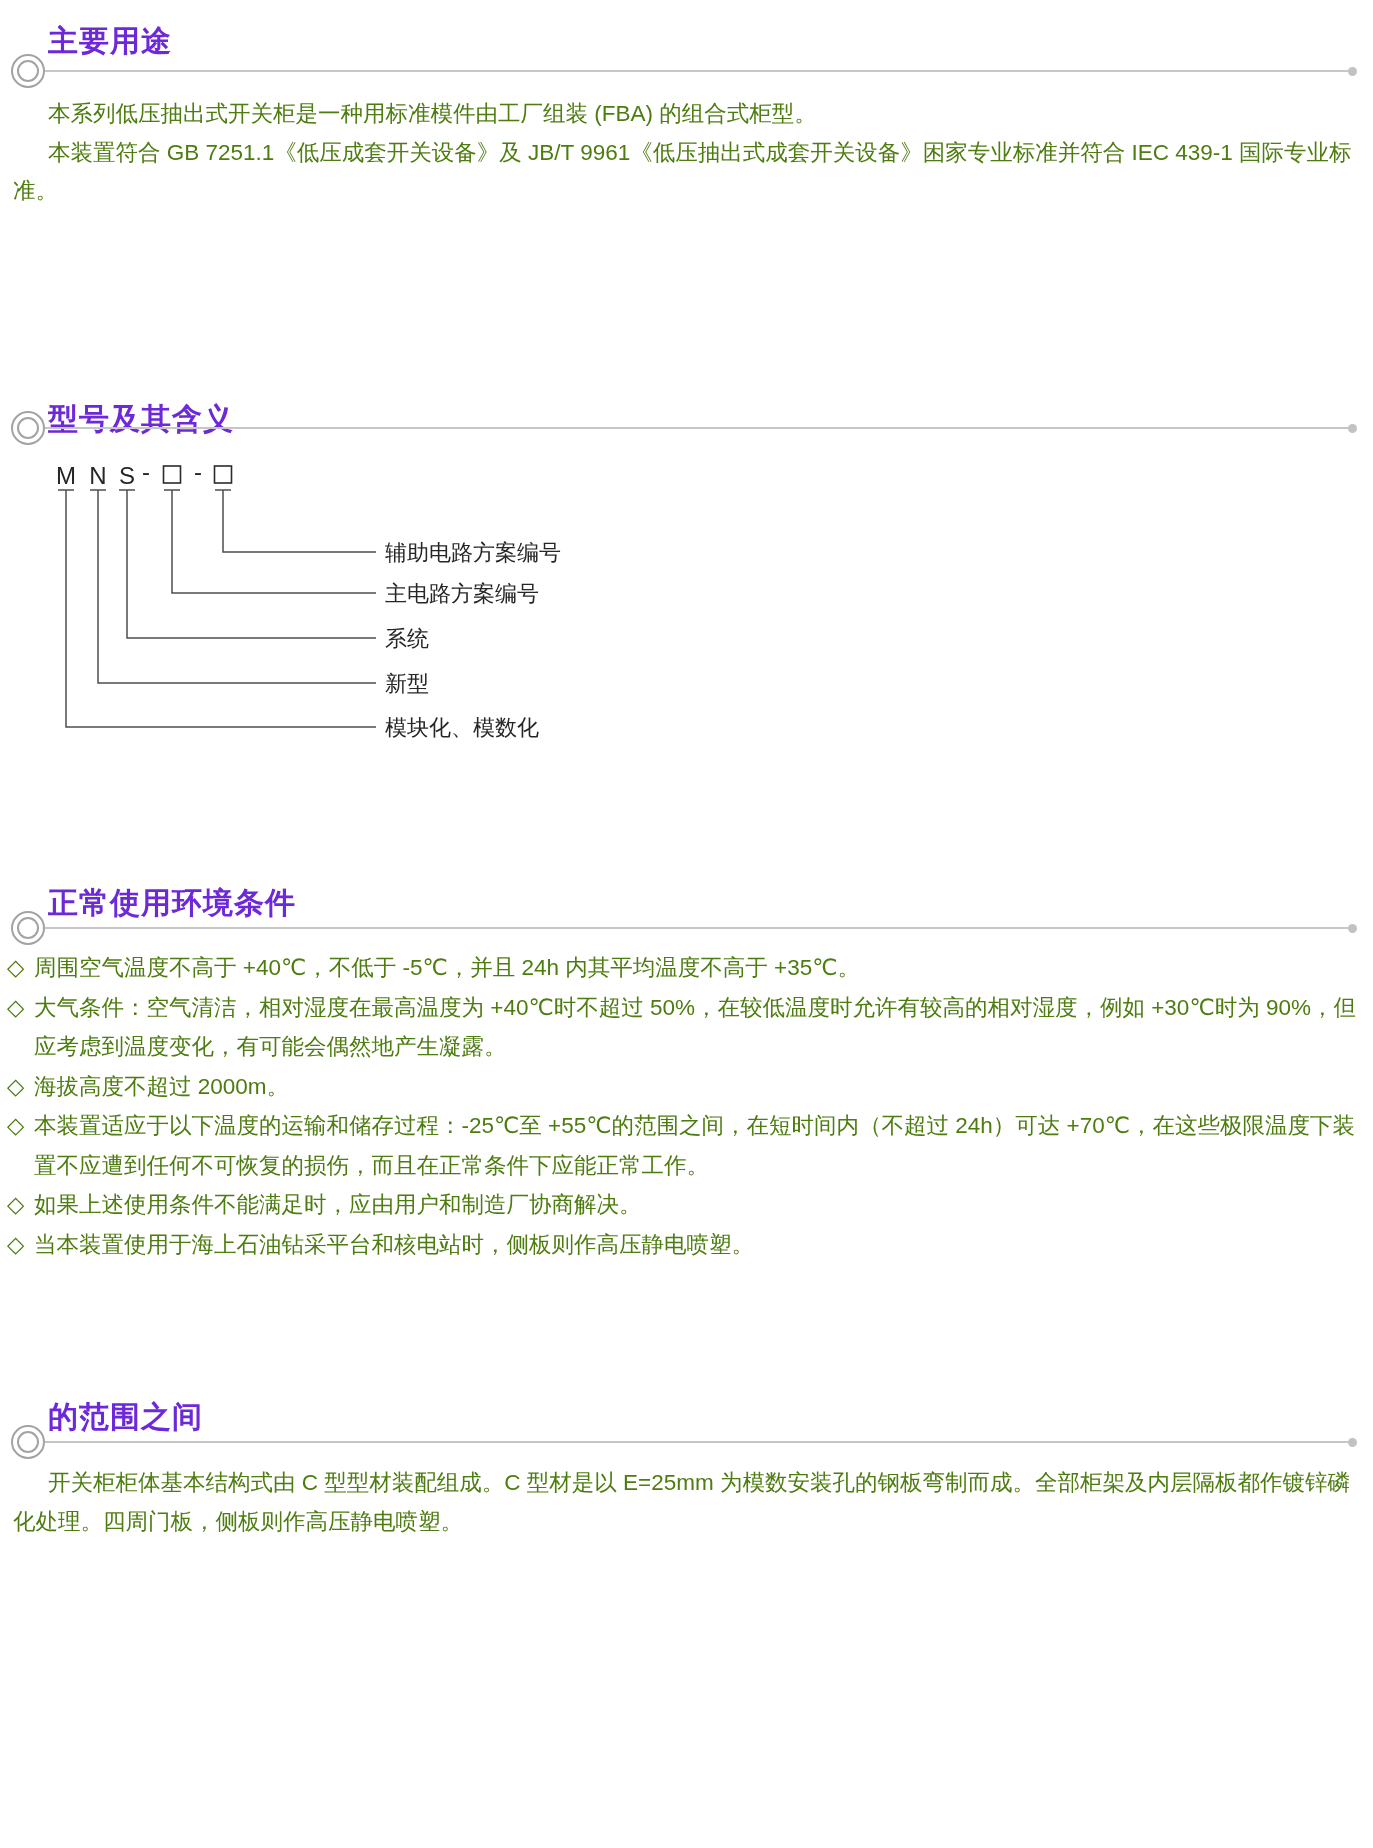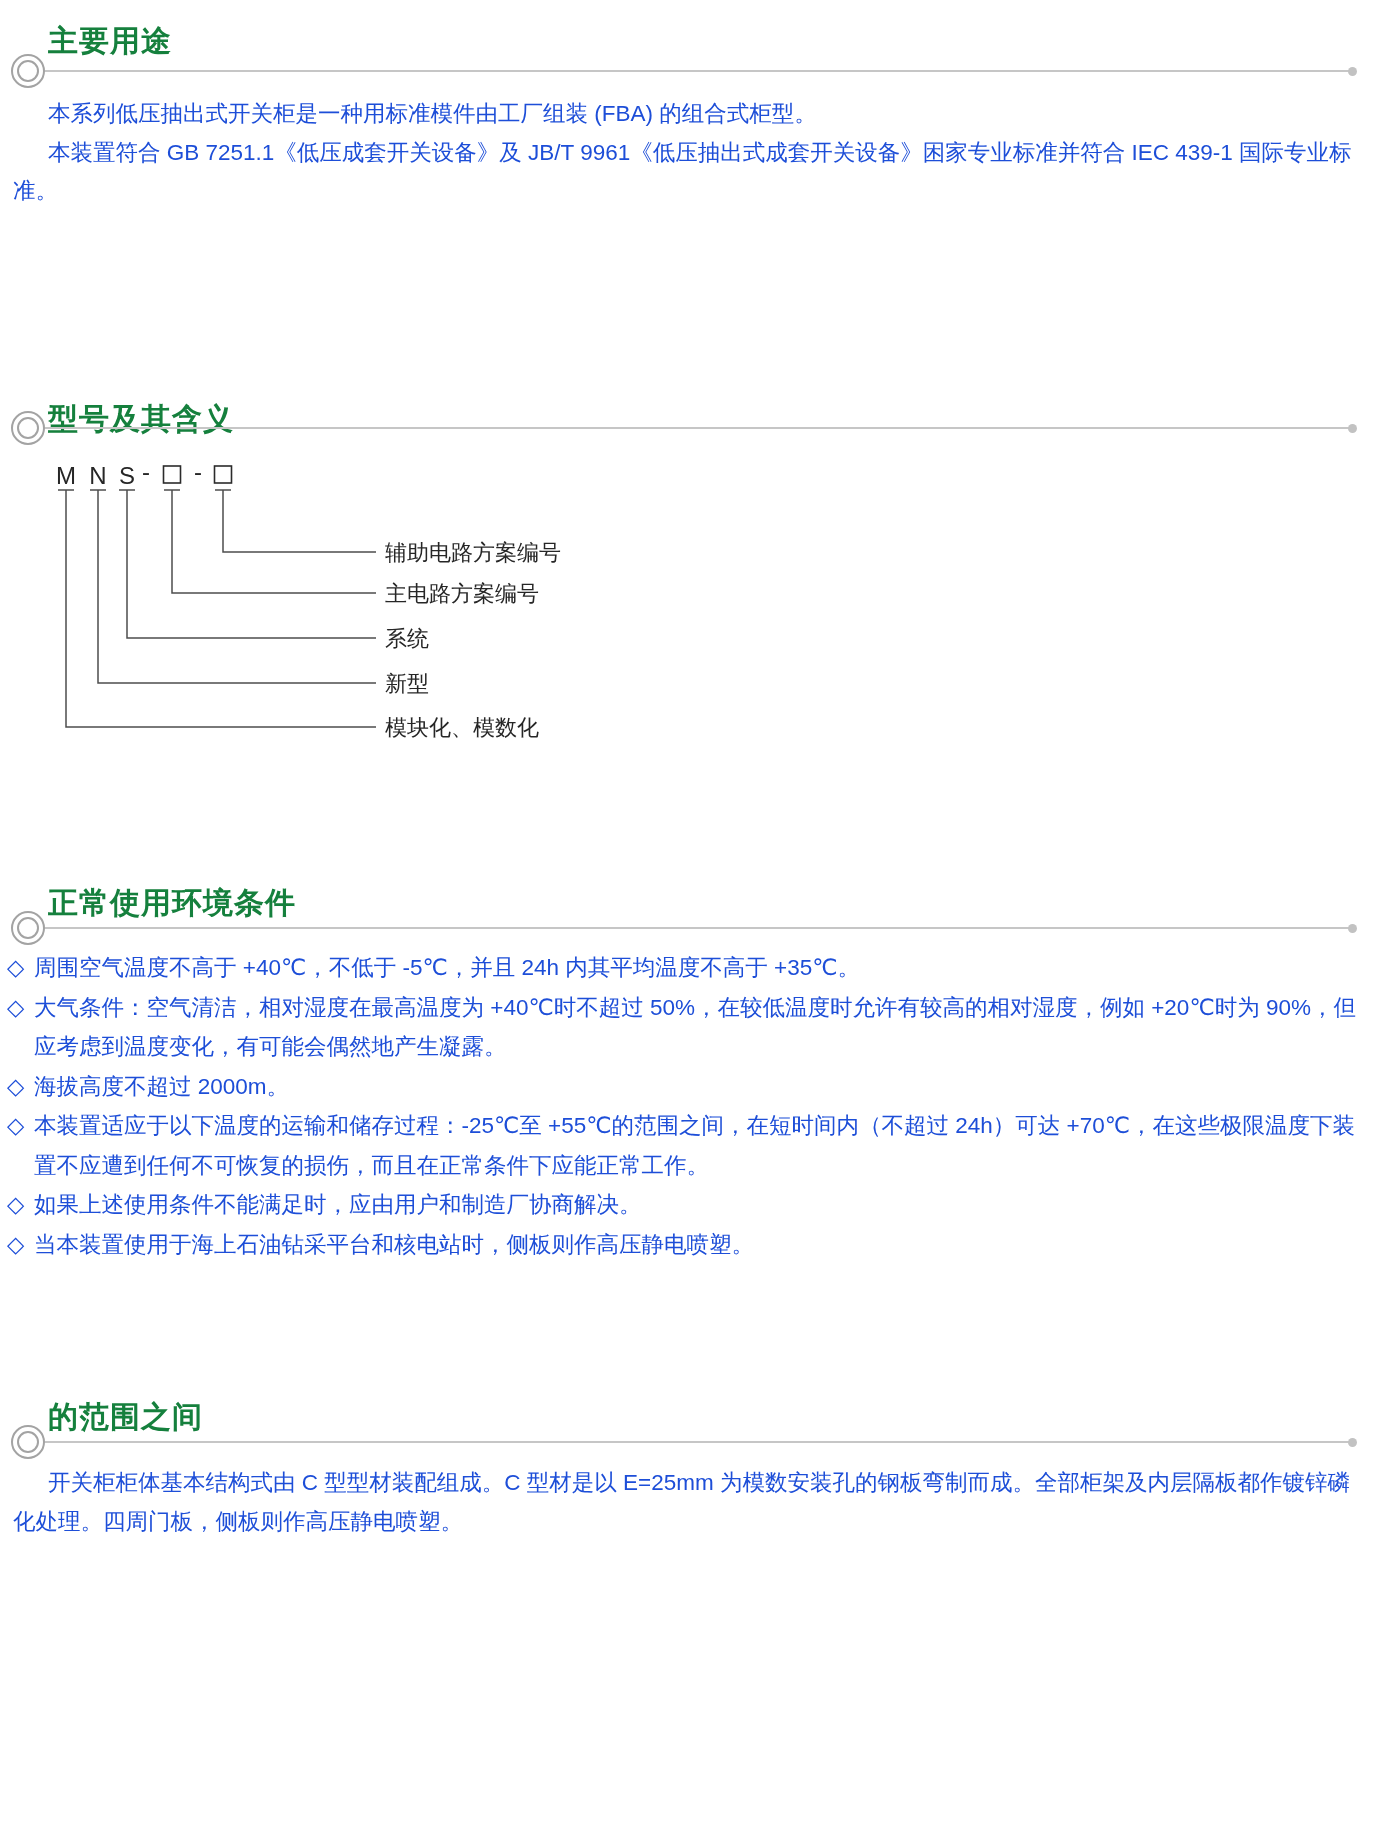--- a/index.html
+++ b/index.html
@@ -12,21 +12,21 @@
     color: #1d1d1d;
     overflow: hidden;
   }
 
   
   .sec-title {
     position: absolute;
     left: 48px;
     font-size: 30px;
     font-weight: 700;
-    color: #15803d;
+    color: #6d28d9;
     letter-spacing: 1px;
     white-space: nowrap;
     line-height: 34px;
   }
   .rule {
     position: absolute;
     left: 44px;
     width: 1310px;
     height: 2px;
     background: #c6c6c6;
@@ -61,21 +61,21 @@
     background: #ffffff;
   }
 
   
   .body-text {
     position: absolute;
     left: 13px;
     right: 8px;
     font-size: 22.5px;
     line-height: 38.5px;
-    color: #1d4ed8;
+    color: #4d7c0f;
   }
   .body-text p { margin: 0; text-indent: 35px; }
 
   
   .bullet-list { list-style: none; margin: 0; padding: 0; }
   .bullet-list li {
     position: relative;
     padding-left: 27px;
   }
   .bullet-list .diamond {
@@ -158,21 +158,21 @@
   </div>
 
   <div class="body-text" style="top:948px; left:7px; line-height:39.5px;">
     <ul class="bullet-list">
       <li>
         <span class="diamond">◇</span>
         <span>周围空气温度不高于 +40℃，不低于 -5℃，并且 24h 内其平均温度不高于 +35℃。</span>
       </li>
       <li>
         <span class="diamond">◇</span>
-        <span>大气条件：空气清洁，相对湿度在最高温度为 +40℃时不超过 50%，在较低温度时允许有较高的相对湿度，例如 +20℃时为 90%，但应考虑到温度变化，有可能会偶然地产生凝露。</span>
+        <span>大气条件：空气清洁，相对湿度在最高温度为 +40℃时不超过 50%，在较低温度时允许有较高的相对湿度，例如 +30℃时为 90%，但应考虑到温度变化，有可能会偶然地产生凝露。</span>
       </li>
       <li>
         <span class="diamond">◇</span>
         <span>海拔高度不超过 2000m。</span>
       </li>
       <li>
         <span class="diamond">◇</span>
         <span>本装置适应于以下温度的运输和储存过程：-25℃至 +55℃的范围之间，在短时间内（不超过 24h）可达 +70℃，在这些极限温度下装置不应遭到任何不可恢复的损伤，而且在正常条件下应能正常工作。</span>
       </li>
       <li>

